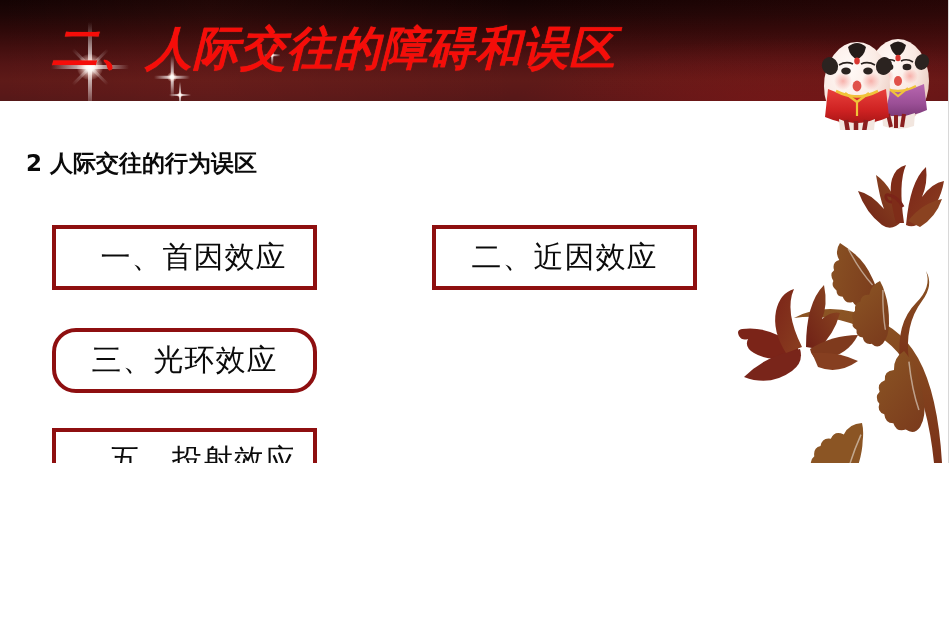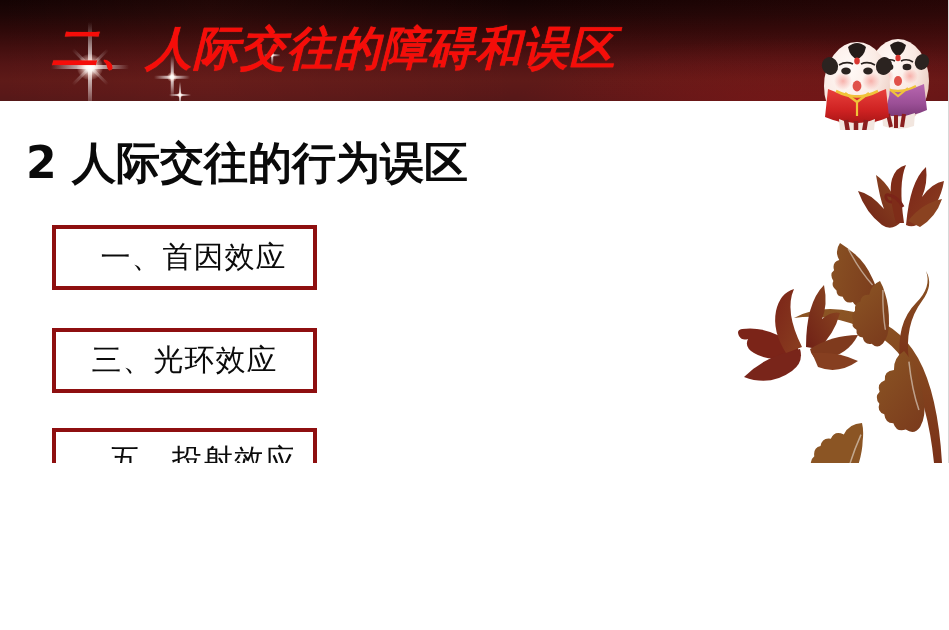--- a/index.html
+++ b/index.html
@@ -133,21 +133,21 @@
     z-index: 6;
   }
 
   
   #subtitle {
     position: absolute;
     left: 26px;
     top: 140px;
     margin: 0;
     font-family: "DejaVu Sans", "Liberation Sans", sans-serif;
-    font-size: 44px;
+    font-size: 23px;
     font-weight: bold;
     color: #0a0a0a;
     line-height: 46px;
     white-space: nowrap;
   }
 
   
   .effect-box {
     position: absolute;
     box-sizing: border-box;
@@ -162,21 +162,21 @@
     font-family: "DejaVu Serif", "Liberation Serif", serif;
     font-size: 30px;
     color: #0b0b0b;
     line-height: 1;
     letter-spacing: 1px;
     white-space: nowrap;
     transform: translateY(-1px);
   }
   #box-0 { left: 52px;  top: 225px; width: 265px; height: 65px; padding-left: 18px; }
   #box-1 { left: 432px; top: 225px; width: 265px; height: 65px; }
-  #box-2 { left: 52px;  top: 328px; width: 265px; height: 65px; }
+  #box-2 { left: 52px;  top: 328px; width: 265px; height: 65px; border-radius: 24px; }
   #box-3 { left: 432px; top: 328px; width: 265px; height: 65px; }
   #box-4 { left: 52px;  top: 428px; width: 265px; height: 65px; padding-left: 37px; }
 
   
   #flower-ornament {
     position: absolute;
     right: 0px;
     bottom: 0px;
     width: 260px;
     height: 330px;
@@ -299,20 +299,23 @@
         <path d="M47 84 l0 14" stroke="#f0c33a" stroke-width="2.2" fill="none"></path>
       </g>
     </svg>
   </div>
 
   <h2 id="subtitle">2 人际交往的行为误区</h2>
 
   <div class="effect-box" id="box-0">
     <span class="label">一、首因效应</span>
   </div>
+  <div class="effect-box" id="box-1">
+    <span class="label">二、近因效应</span>
+  </div>
   <div class="effect-box" id="box-2">
     <span class="label">三、光环效应</span>
   </div>
   <div class="effect-box" id="box-4">
     <span class="label">五、投射效应</span>
   </div>
 
   <div id="flower-ornament">
     <svg width="260" height="330" viewBox="0 0 260 330" xmlns="http://www.w3.org/2000/svg">
       <defs>

